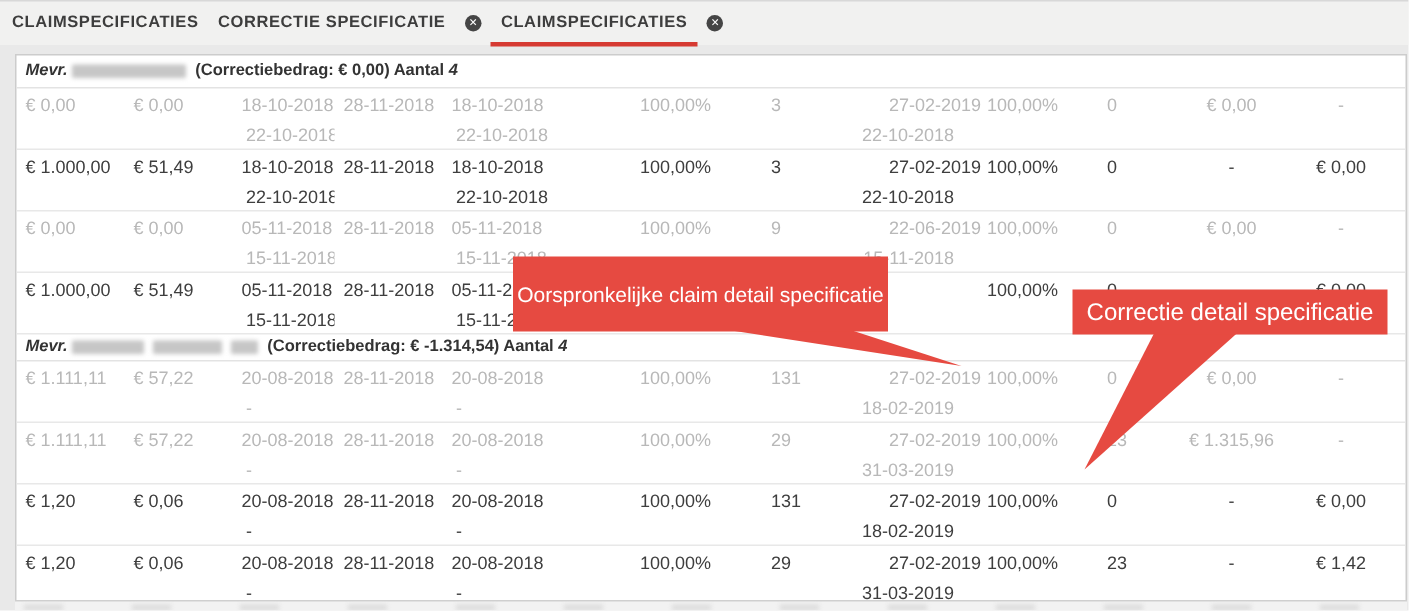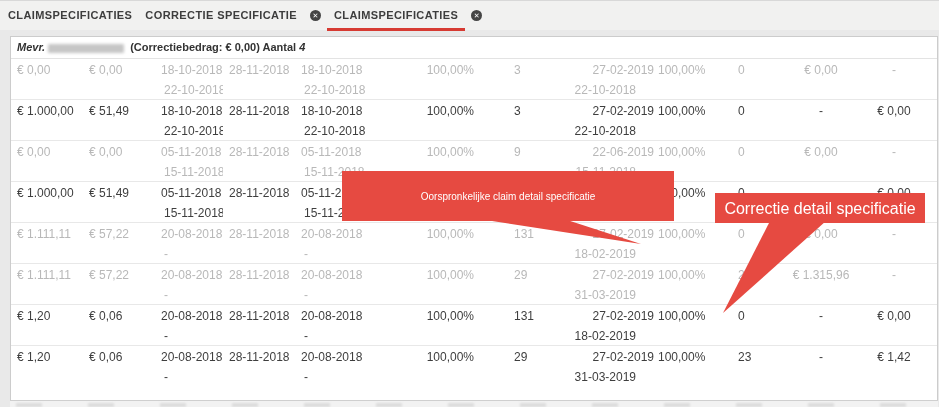--- a/index.html
+++ b/index.html
@@ -81,21 +81,21 @@
   }
 
   
   .overlay-svg { position:absolute; left:0; top:0; z-index:9; pointer-events:none; }
   .overlay-svg polygon { fill:var(--callout-red); }
   .callout {
     position:absolute; z-index:10; background:var(--callout-red); color:#fff;
     display:flex; flex-direction:column; align-items:center; justify-content:center;
     text-align:center; pointer-events:none;
   }
-  .callout-1 { left:342px; top:171px; width:332px; height:50px; font-size:10px; line-height:19px; }
+  .callout-1 { left:342px; top:171px; width:250px; height:50px; font-size:14px; line-height:19px; }
   .callout-2 { left:715px; top:193px; width:210px; height:30px; font-size:16px; line-height:29px; }
 </style>
 </head>
 <body>
 
 <div class="page">
 
   <div class="tabbar">
     <div class="tab">CLAIMSPECIFICATIES</div>
     <div class="tab">CORRECTIE SPECIFICATIE</div>
@@ -300,20 +300,21 @@
           </div>
           <div class="tcell c11">
             <span class="l l1">-</span>
             <span class="l l2"></span>
           </div>
           <div class="tcell c12">
             <span class="l l1">€ 0,00</span>
             <span class="l l2"></span>
           </div>
         </div>
+        <div class="group-header compact"><span class="prefix">Mevr.</span><span class="blur-seg" style="width: 48px;"></span><span class="blur-seg" style="width: 46px;"></span><span class="blur-seg" style="width: 18px;"></span><span> (Correctiebedrag: € -1.314,54) Aantal </span><span class="aantal">4</span></div>
         <div class="trow muted">
           <div class="tcell c1">
             <span class="l l1">€ 1.111,11</span>
             <span class="l l2"></span>
           </div>
           <div class="tcell c2">
             <span class="l l1">€ 57,22</span>
             <span class="l l2"></span>
           </div>
           <div class="tcell c3">

